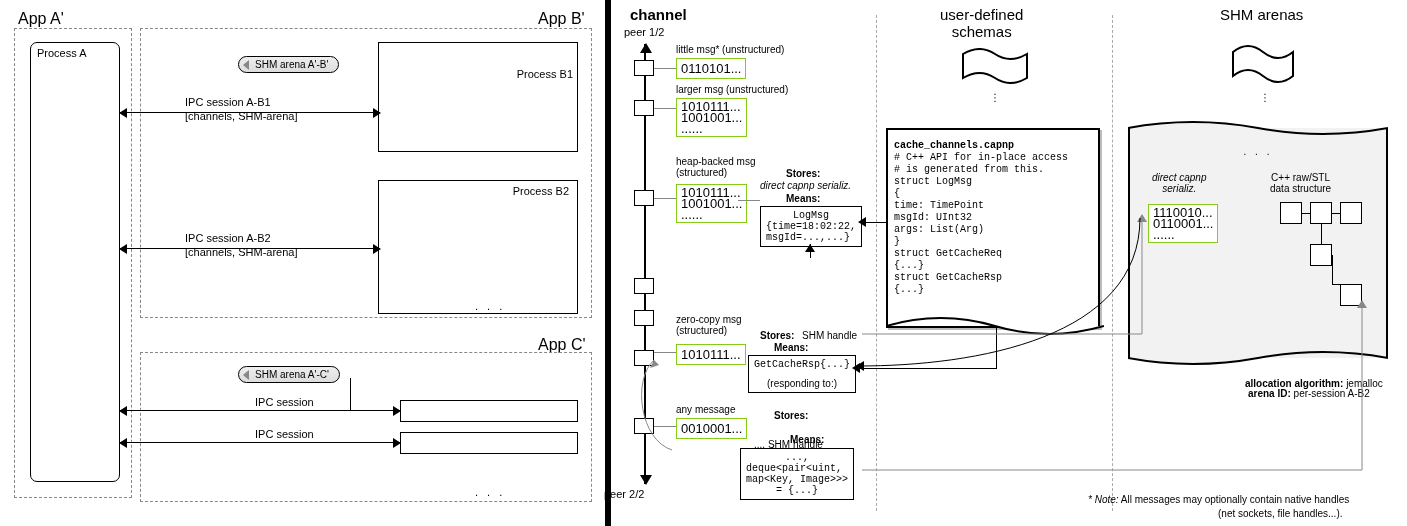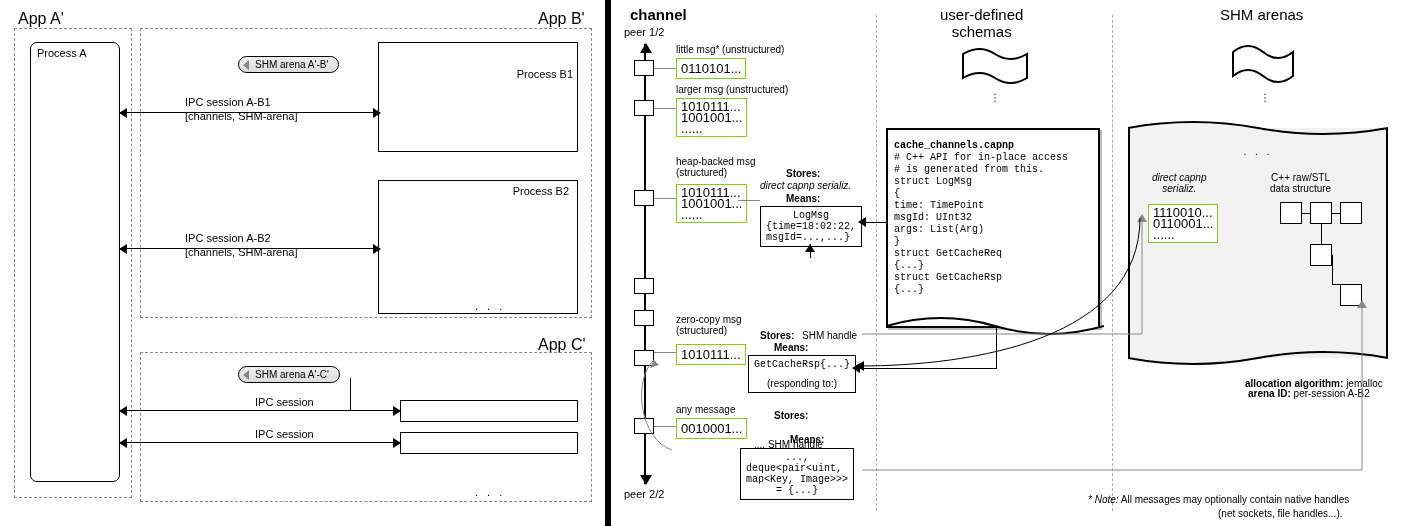--- a/index.html
+++ b/index.html
@@ -137,21 +137,21 @@
 <div class="colhead" style="left:630px; top:6px;font-weight:bold;">channel</div>
 <div class="colhead" style="left:940px; top:6px; white-space:pre; text-align:center;">user-defined
 schemas</div>
 <div class="colhead" style="left:1220px; top:6px;">SHM arenas</div>
 
 <div class="vsep" style="left:876px;"></div>
 <div class="vsep" style="left:1112px;"></div>
 
 <div class="smlabel" style="left:624px; top:26px;">peer 1/2</div>
 <div class="vchan" style="left:644px; top:44px; height:440px;"></div>
-<div class="smlabel" style="left:624px; top:488px;">peer 2/2</div>
+<div class="smlabel" style="left:604px; top:488px;">peer 2/2</div>
 
 <div class="slot" style="left:634px; top:60px;"></div>
 <div class="slot" style="left:634px; top:100px;"></div>
 <div class="slot" style="left:634px; top:190px;"></div>
 <div class="slot" style="left:634px; top:278px;"></div>
 <div class="slot" style="left:634px; top:310px;"></div>
 <div class="slot" style="left:634px; top:350px;"></div>
 <div class="slot" style="left:634px; top:418px;"></div>
 
 <div class="annot" style="left:676px; top:44px;">little msg* (unstructured)</div>

